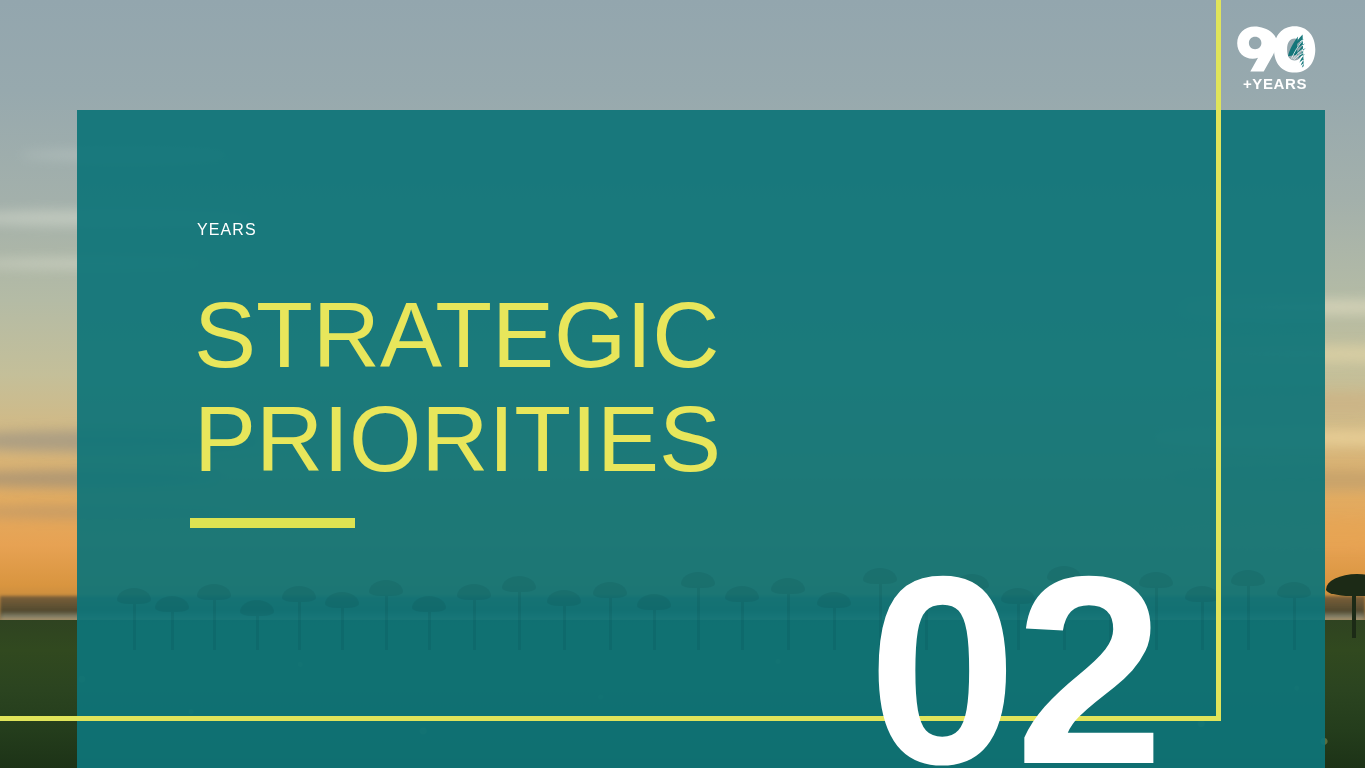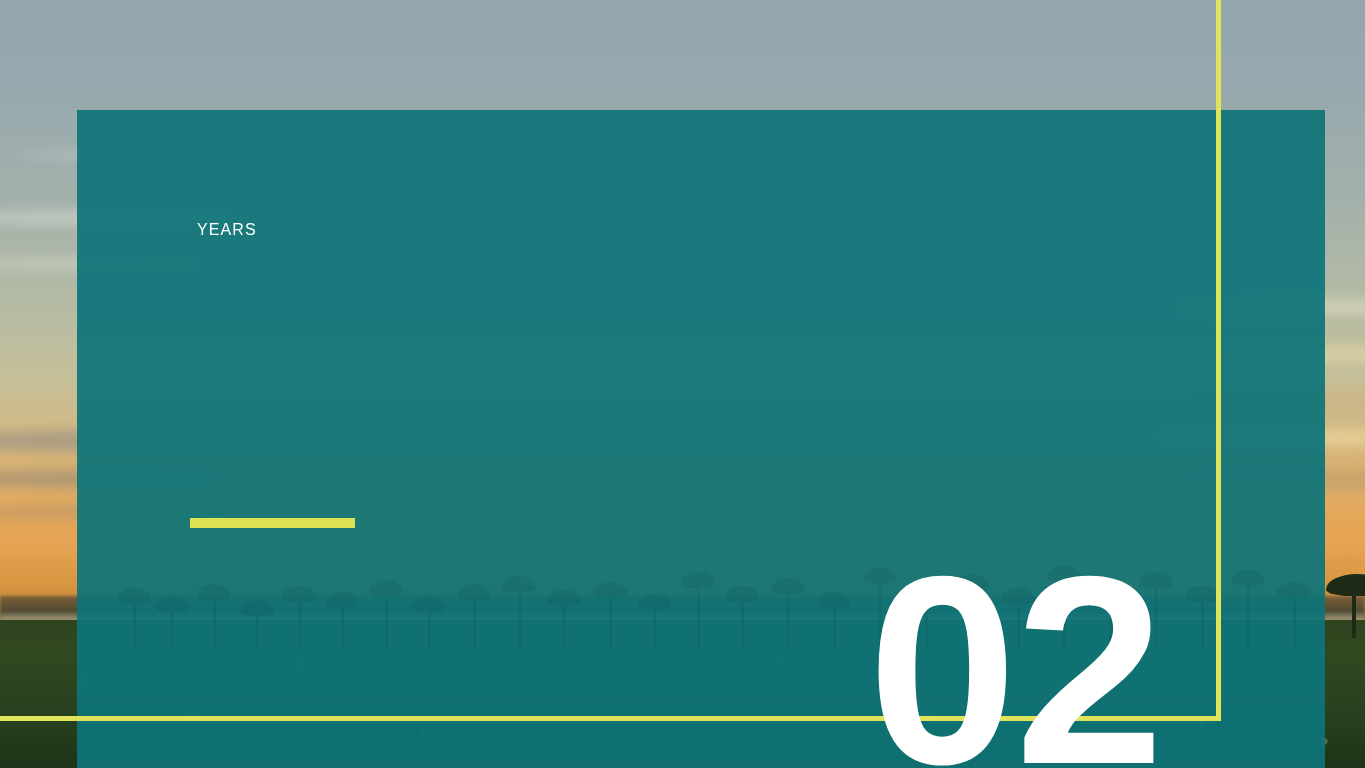--- a/index.html
+++ b/index.html
@@ -356,19 +356,42 @@
         <div class="h" style="top: 4px;"></div>
         <div class="t" style="height: 54px;"></div>
       </div>
     </div>
 
   <div class="vline"></div>
   <div class="hline"></div>
 
   <div class="eyebrow">YEARS</div>
 
+  <div class="headline">STRATEGIC
+PRIORITIES</div>
 
   <div class="accent-bar"></div>
 
   <div class="bignum">02</div>
 
+  <div class="logo">
+    <svg width="82" height="70" viewBox="0 0 82 70">
+
+      <path fill="#ffffff" d="M20.5 1.5C10.6 1.5 3.2 8.6 3.2 18.2c0 9.1 6.6 15.5 15.4 15.5 2.1 0 3.9-.35 5.4-.95L16.3 46.6h13.4l9.3-16.6c2.6-4.6 3.8-8.9 3.8-13C42.8 8.1 31.2 1.5 20.5 1.5zm.6 22.7c-3.6 0-6.2-2.6-6.2-6.2s2.6-6.2 6.2-6.2 6.3 2.6 6.3 6.2-2.7 6.2-6.3 6.2z"></path>
+
+      <path fill="#ffffff" d="M60.6 1.2c-12.5 0-20.6 9.3-20.6 23.2s8.1 23.2 20.6 23.2S81.3 38.3 81.3 24.4 73.1 1.2 60.6 1.2zm0 34.2c-4.9 0-7.5-4-7.5-11s2.6-11 7.5-11 7.6 4 7.6 11-2.7 11-7.6 11z"></path>
+
+      <g fill="#0e7478" opacity="0.95">
+        <path d="M68.6 9.5c-3.4 3.4-7.1 8.2-9.6 13.3 3.3-3.7 7.3-7 11.1-9.1-3.5 3.2-6.8 7.4-9.2 11.9 3.2-3.1 6.9-5.8 10.3-7.4-3.3 2.9-6.3 6.7-8.4 10.7 2.8-2.5 6-4.6 8.9-5.8-3.5 3.1-6.3 7-7.8 10.7 2.2-2 4.7-3.6 7-4.5-2.6 2.5-4.6 5.6-5.5 8.4 1.5-1.5 3.2-2.7 4.8-3.4-1.7 2-3 4.3-3.5 6.3 1-1 2.1-1.8 3.1-2.3-1 1.5-1.7 3-2 4.4.6-.6 1.3-1.1 1.9-1.4"></path>
+        <path d="M54 31.3c1.4-6.2 5.2-13.9 10.1-19.7-1.2 5.9-1.3 12.8-.2 18.1"></path>
+      </g>
+
+      <g stroke="#ffffff" stroke-width="0.9" fill="none" opacity="0.85">
+        <path d="M57.5 33.5c3-6.8 7.3-13.8 11.8-18.6"></path>
+        <path d="M58.6 34.2c4.1-5.2 9-9.6 13.1-12"></path>
+        <path d="M59.8 34.7c3.6-3.4 8-6.3 11.6-7.8"></path>
+      </g>
+
+      <text x="41" y="64" fill="#ffffff" font-family="'Liberation Sans', sans-serif" font-size="15" font-weight="700" letter-spacing="0.6" text-anchor="middle">+YEARS</text>
+    </svg>
+  </div>
 
 </div>
 
 </body></html>

